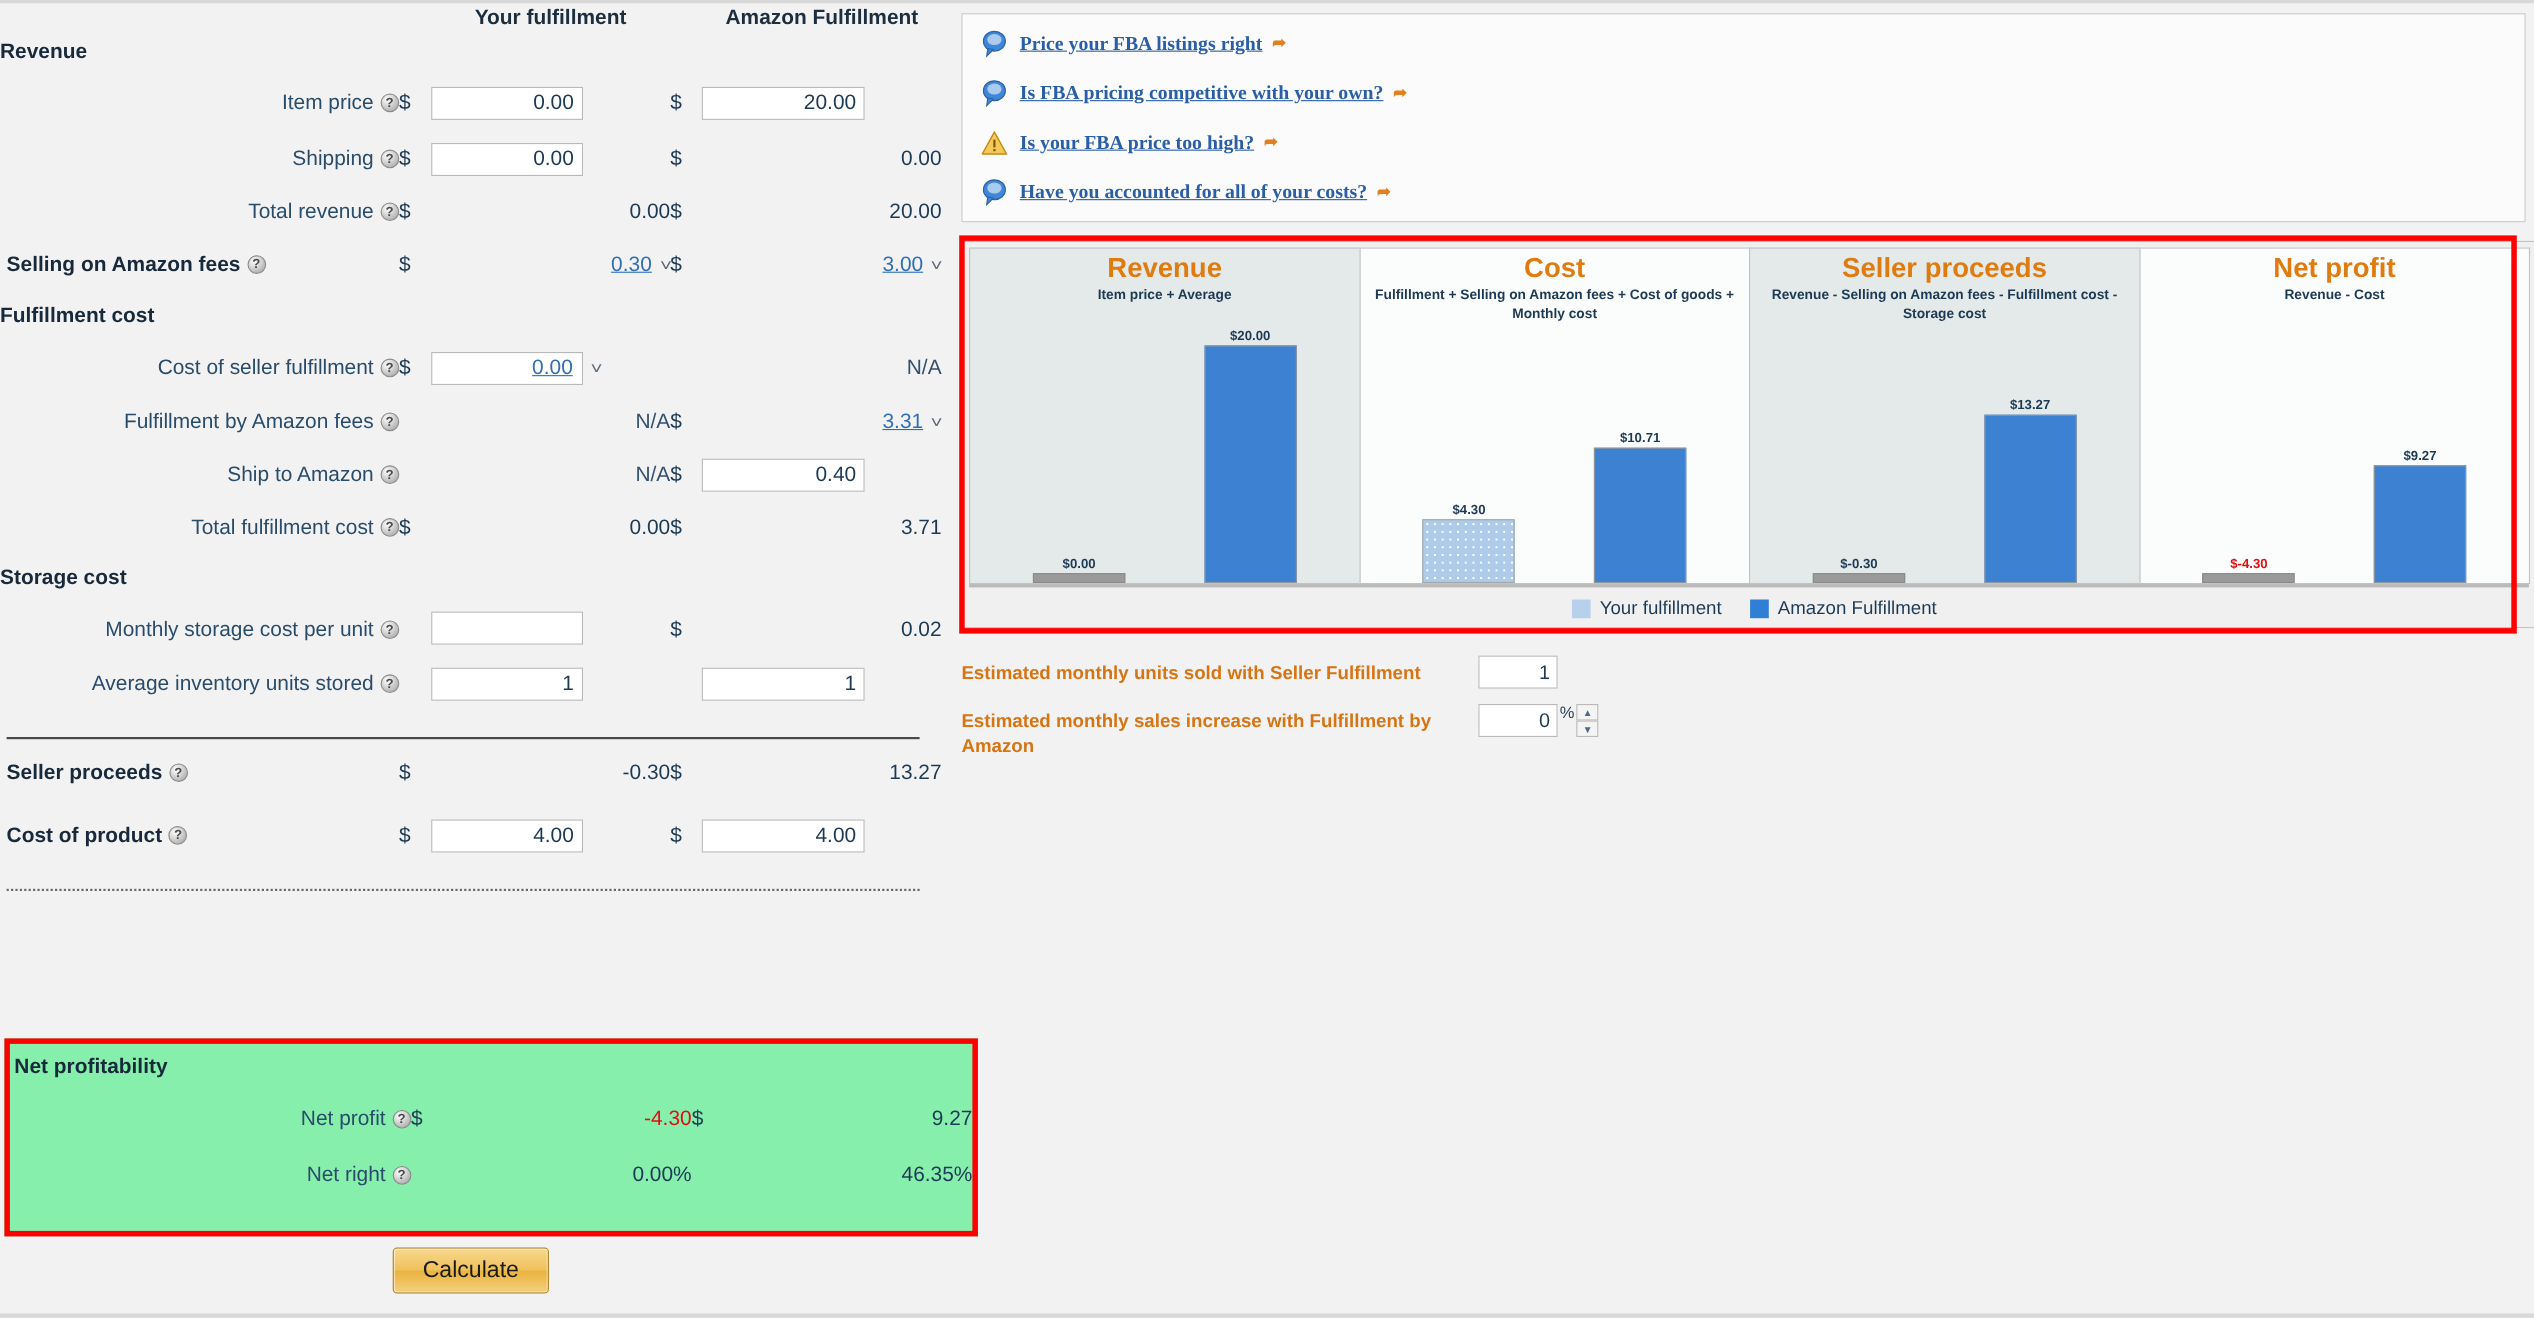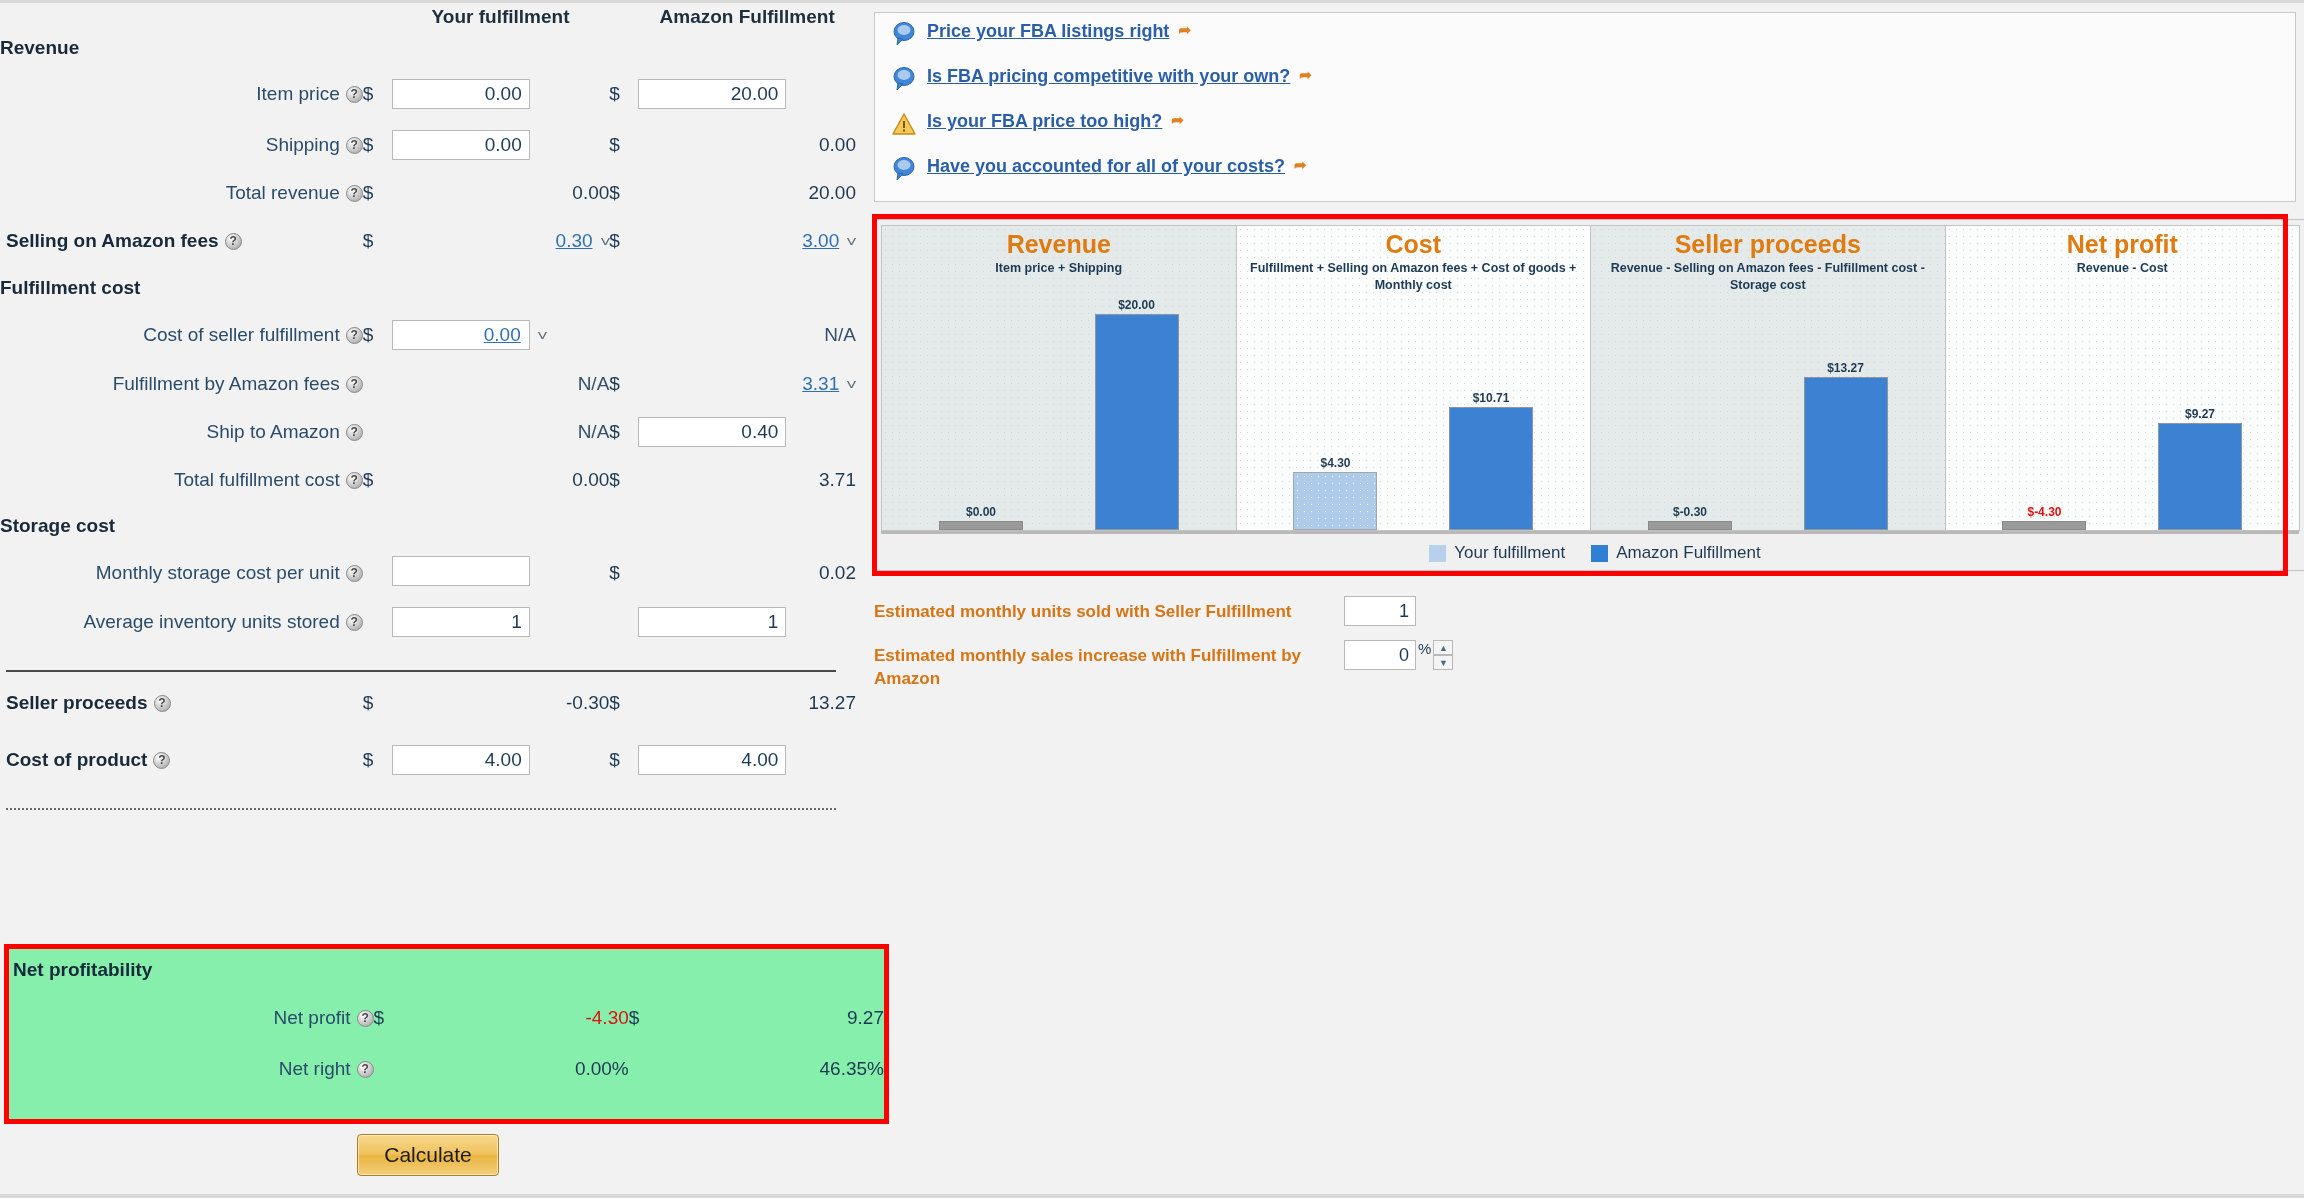--- a/index.html
+++ b/index.html
@@ -92,21 +92,21 @@
     cursor:pointer;
   }
 
   
   #rightcol { position:absolute; left:856px; top:6px; width:1448px; height:1186px; }
 
   #tipsbox {
     position:absolute; left:18px; top:6px; width:1422px; height:190px;
     border:1px solid #c9c9c9; background:#fbfbfb;
   }
-  .tip-row { display:flex; align-items:flex-start; height:37px; padding-left:16px; margin-top:8px; }
+  .tip-row { display:flex; align-items:center; height:37px; padding-left:16px; margin-top:8px;font-family:Liberation Serif, serif; }
   .tip-link {
     font-size:18px; font-weight:bold; color:#2a5fa8;
     text-decoration:underline; cursor:pointer; white-space:nowrap;
   }
   .bubble-icon { width:26px; height:26px; margin-right:10px; flex:0 0 26px; }
   .warn-icon { width:26px; height:26px; margin-right:10px; flex:0 0 26px; }
   .expand-icon { margin-left:9px; color:#e08020; font-size:15px; font-weight:bold; }
 
   
   #chartRed {
@@ -451,21 +451,21 @@
         <span class="expand-icon">➦</span>
       </div>
     </div>
 
     <div id="chartOuter">
       <div id="chartInner">
 
         <div class="panel shade">
           <div class="panel-head">
             <div class="panel-title">Revenue</div>
-            <div class="panel-sub">Item price + Shipping</div>
+            <div class="panel-sub">Item price + Average</div>
           </div>
           <div class="plot">
             <div class="bargroup">
               <div class="barwrap">
                 <div class="barlabel">$0.00</div>
                 <div class="bar zero"></div>
               </div>
               <div class="barwrap">
                 <div class="barlabel">$20.00</div>
                 <div class="bar dark" style="height:93%"></div>

